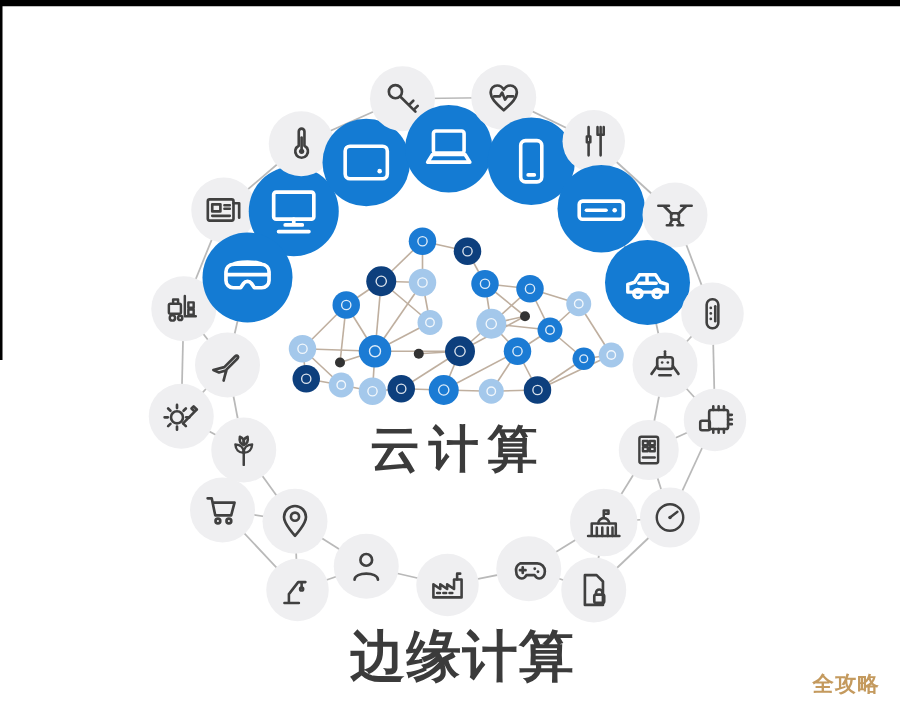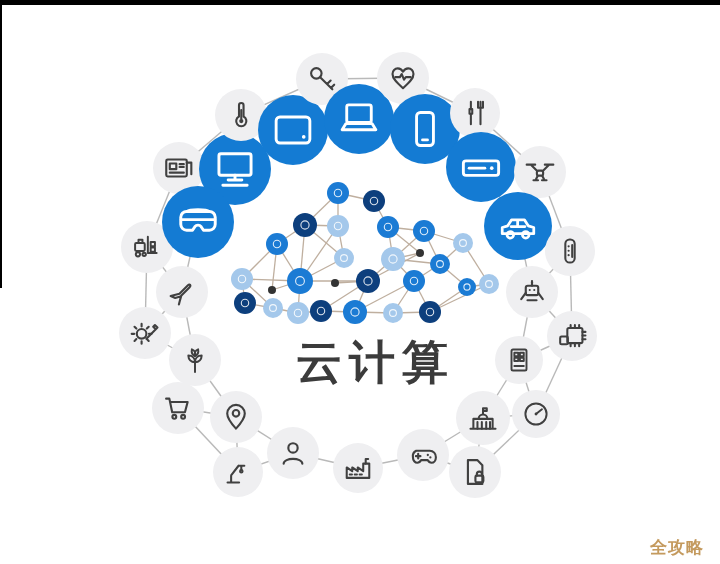--- a/index.html
+++ b/index.html
@@ -1,21 +1,21 @@
 <!DOCTYPE html>
 <html><head>
 <meta charset="utf-8">
 <style>
   html,body{margin:0;padding:0;background:#ffffff}
   .stage{position:relative;width:720px;height:564px;background:#ffffff;overflow:hidden;
          font-family:"Liberation Sans","DejaVu Sans",sans-serif}
   .topbar{position:absolute;left:0;top:0;width:720px;height:5px;background:#000}
   .leftbar{position:absolute;left:0;top:0;width:2px;height:288px;background:#000}
   svg.diagram{position:absolute;left:0;top:0;display:block}
-  .cloud-label{position:absolute;left:296px;top:332px;font-size:46px;font-weight:700;
+  .cloud-label{position:absolute;left:296px;top:332px;font-size:40px;font-weight:700;
                letter-spacing:7px;color:#3b3b3b;white-space:nowrap}
   .edge-label{position:absolute;left:280px;top:496px;font-size:44px;font-weight:700;
               letter-spacing:1px;color:#3b3b3b;white-space:nowrap}
   .watermark{position:absolute;left:650px;top:536px;font-size:17px;font-weight:700;
              letter-spacing:1px;color:#c49a5e;white-space:nowrap}
 </style>
 </head>
 <body>
 
 <div class="stage">
@@ -571,14 +571,15 @@
           <circle cx="198" cy="222" r="36" fill="#147bd3"></circle>
           <use href="#i-vr" xlink:href="#i-vr" x="174.5" y="198.5" width="47" height="47"></use>
         </g>
       </g>
     </svg>
 
   <div class="topbar"></div>
   <div class="leftbar"></div>
 
   <div class="cloud-label">云计算</div>
+  <div class="edge-label">边缘计算</div>
   <div class="watermark">全攻略</div>
 </div>
 
 </body></html>

